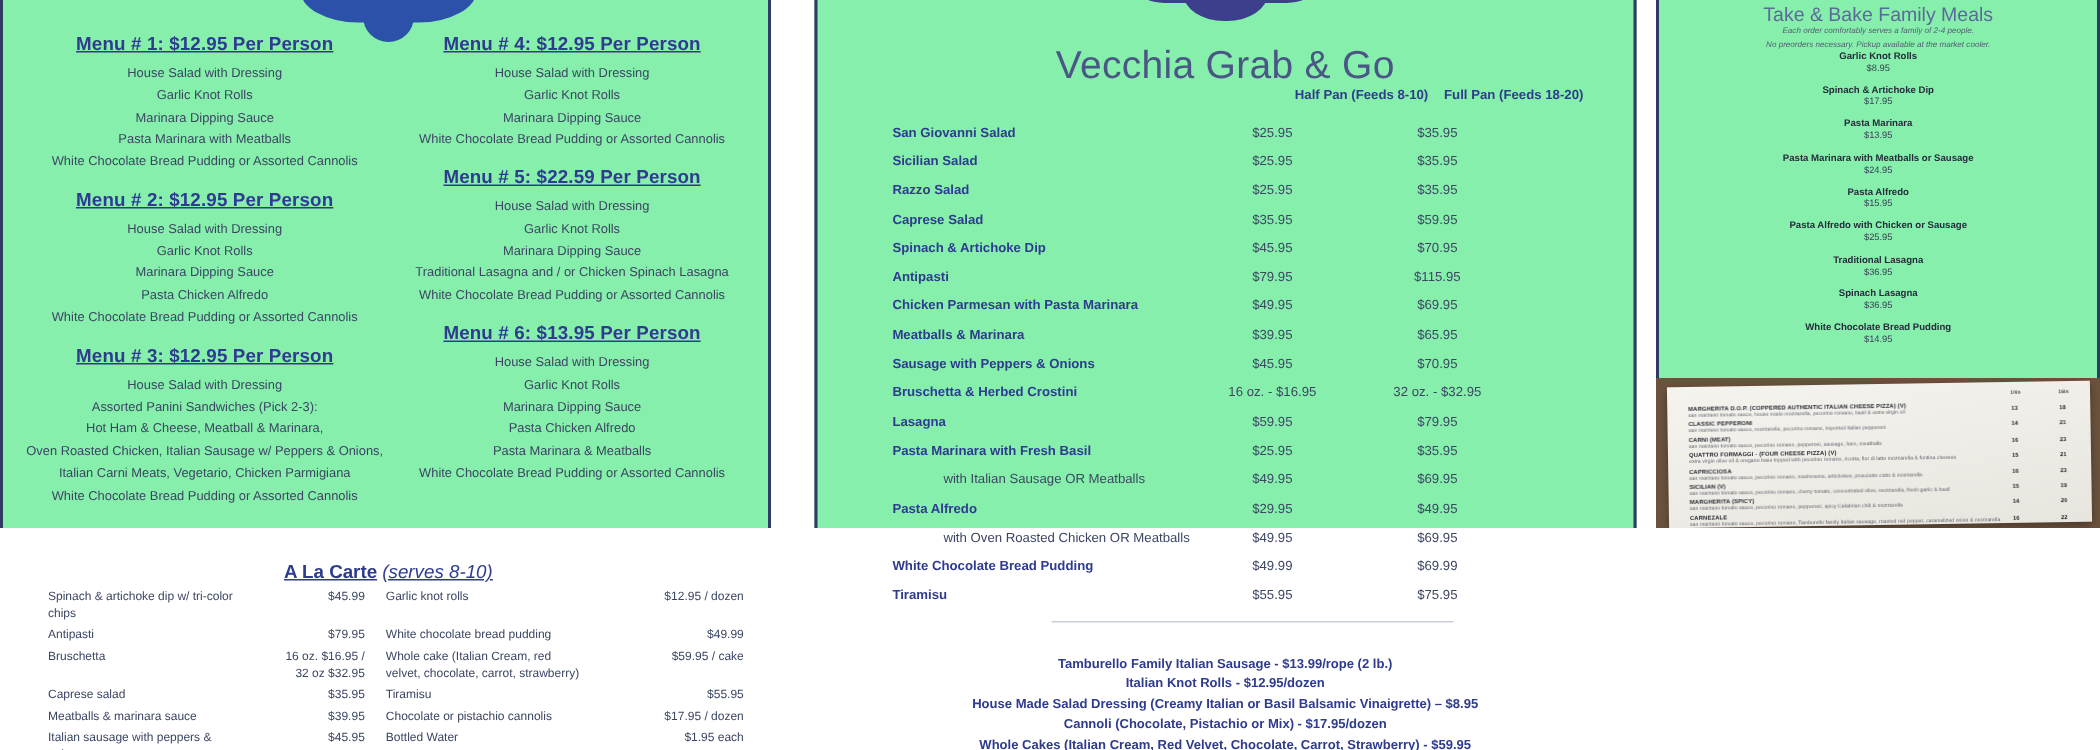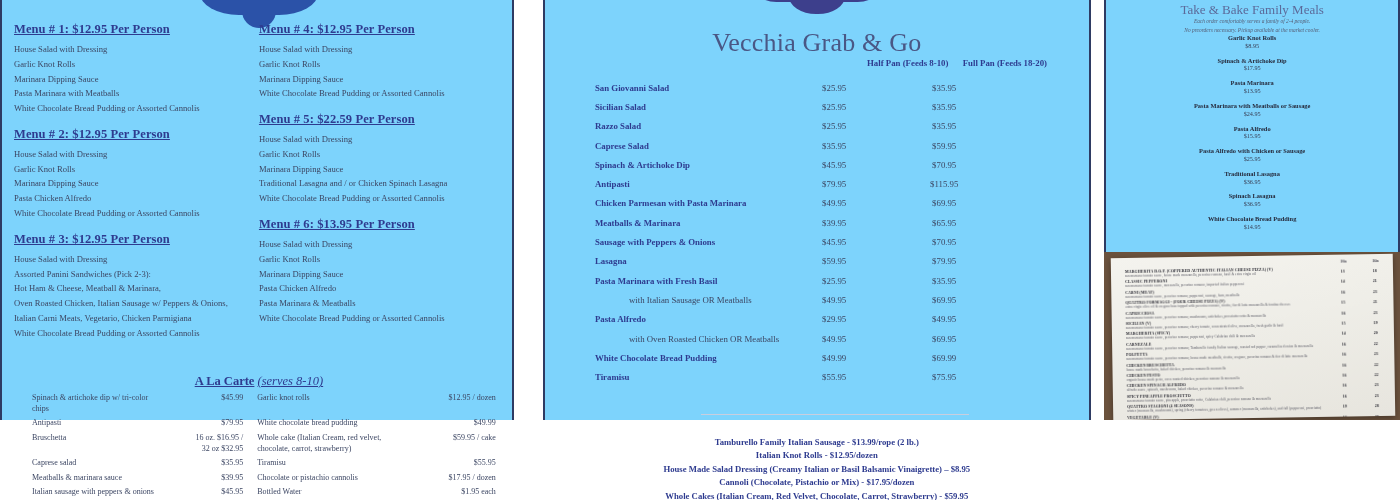--- a/index.html
+++ b/index.html
@@ -5,21 +5,21 @@
   html,body{margin:0;padding:0;}
   body{
     width:1400px;height:500px;overflow:hidden;
     background:#ffffff;
     font-family:"Liberation Sans", sans-serif;
     color:#2f3b63;
   }
   .screen{position:relative;width:1400px;height:500px;display:flex;}
 
   
-  .doc{position:relative;background:#7dd3fc;height:420px;box-sizing:border-box;font-family:Liberation Serif, serif;}
+  .doc{position:relative;background:#86efac;height:352px;box-sizing:border-box;}
   .doc .inner-frame{
     position:absolute;inset:0;
     border-left:2px solid #2e3b63;border-right:2px solid #2e3b63;
     pointer-events:none;
   }
   .doc .outer-frame{
     position:absolute;inset:0;
     border-left:1px solid #9aa4c4;border-right:1px solid #9aa4c4;
     pointer-events:none;
   }
@@ -37,21 +37,21 @@
     background:#2b52a8;border-radius:0 0 60px 60px/0 0 34px 34px;
   }
   .crest-tip{
     position:absolute;left:50%;top:36px;transform:translateX(-50%);
     width:34px;height:18px;background:#2b52a8;
     border-radius:0 0 18px 18px/0 0 18px 18px;
   }
 
   .menus{position:absolute;top:22px;left:0;right:0;display:flex;}
   .menu-col{width:50%;}
-  .menu-block{margin-bottom:11px;}
+  .menu-block{text-align:center;margin-bottom:11px;}
   .menu-title{
     font-size:12.5px;font-weight:700;color:#2e3b8f;
     text-decoration:underline;margin-bottom:5px;letter-spacing:.1px;
   }
   .menu-line{font-size:8.6px;color:#3c4663;line-height:1.72;}
 
   .alacarte-head{
     position:absolute;left:0;right:0;top:374px;text-align:center;
     font-size:12.5px;color:#2e3b8f;
   }
@@ -344,20 +344,25 @@
             <td class="name">Meatballs &amp; Marinara</td>
             <td class="v">$39.95</td>
             <td class="v">$65.95</td>
           </tr>
         <tr>
             <td class="name">Sausage with Peppers &amp; Onions</td>
             <td class="v">$45.95</td>
             <td class="v">$70.95</td>
           </tr>
         <tr>
+            <td class="name">Bruschetta &amp; Herbed Crostini</td>
+            <td class="v">16 oz. - $16.95</td>
+            <td class="v">32 oz. - $32.95</td>
+          </tr>
+        <tr>
             <td class="name">Lasagna</td>
             <td class="v">$59.95</td>
             <td class="v">$79.95</td>
           </tr>
         <tr>
             <td class="name">Pasta Marinara with Fresh Basil</td>
             <td class="v">$25.95</td>
             <td class="v">$35.95</td>
           </tr>
         <tr>

